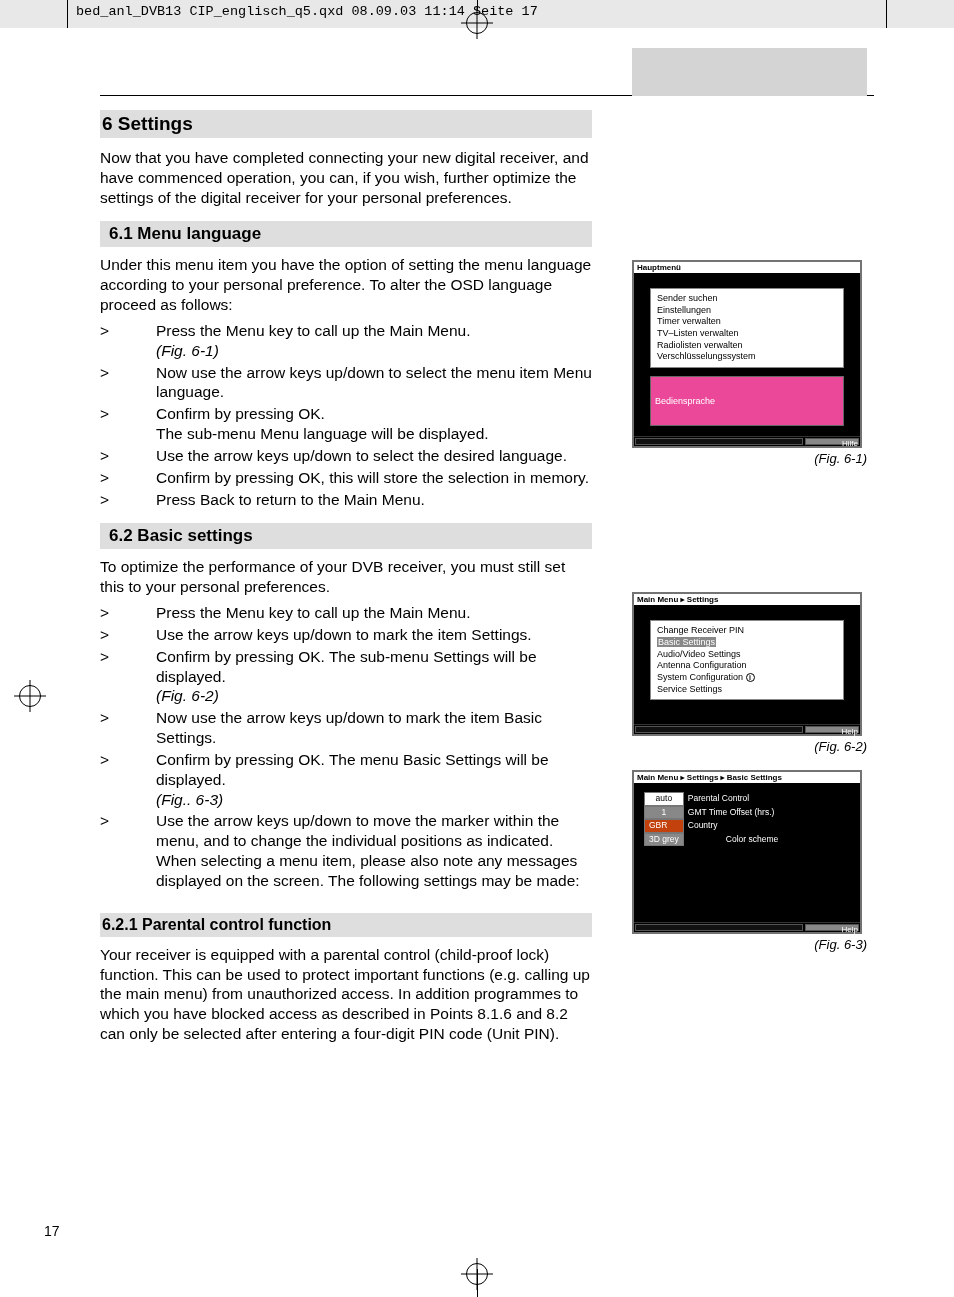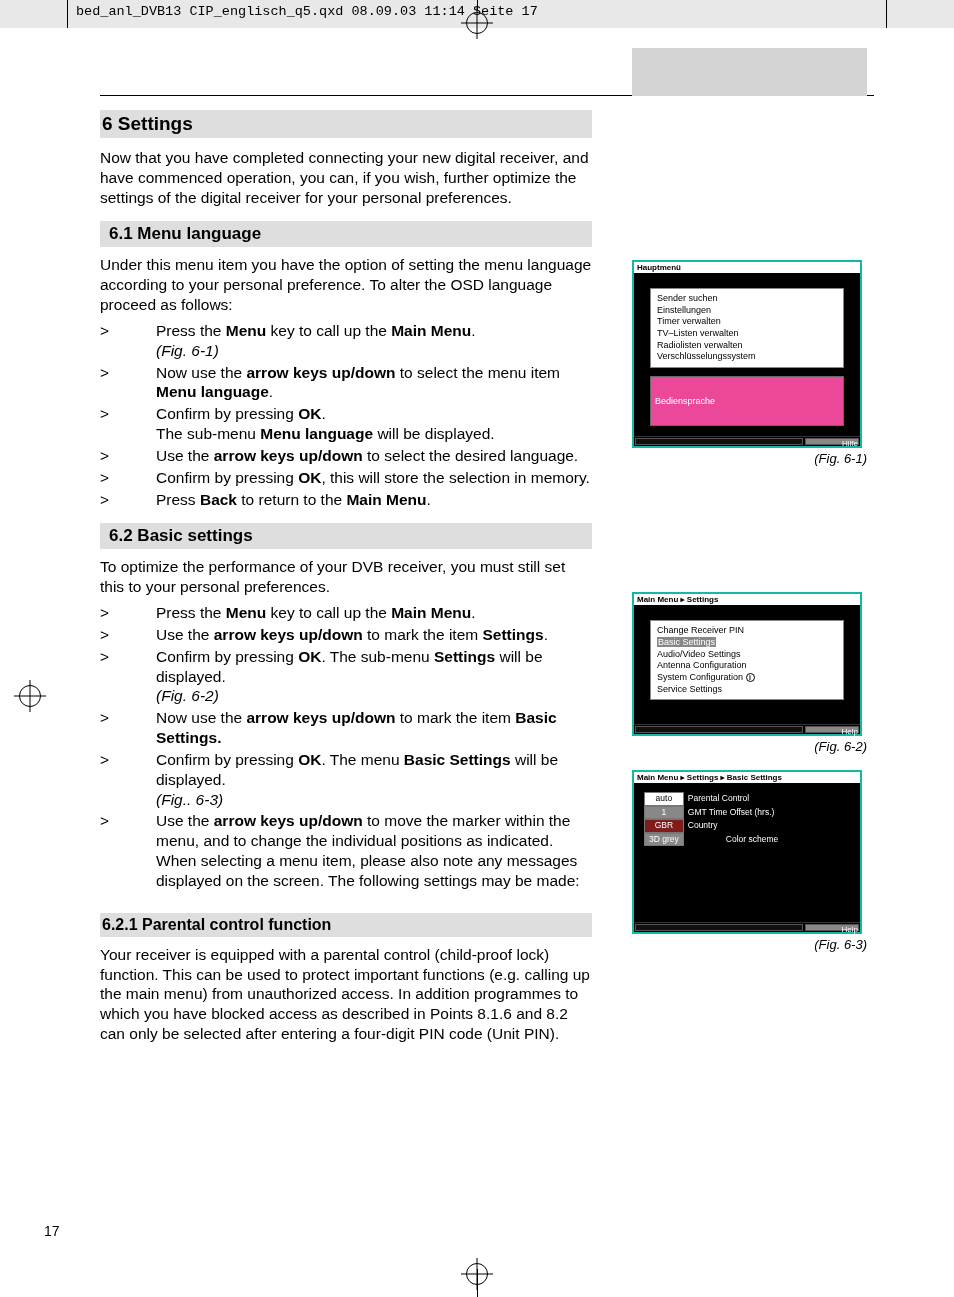--- a/index.html
+++ b/index.html
@@ -110,29 +110,29 @@
   }
   .steps { margin: 2px 0 6px 0; }
   .step {
     display: flex;
     font-size: 15.5px;
     line-height: 1.28;
     margin-bottom: 2px;
   }
   .step .gt { width: 56px; flex:0 0 56px; }
   .step .txt { flex:1 1 auto; }
-  .b { font-weight: bold; }
+  .b { font-weight: normal; }
   .i { font-style: italic; }
 
   
   .figure {
     margin-bottom: 16px;
   }
   .fig-shell {
-    border: 2px solid #14b8a6;
+    border: 2px solid #737373;
     background: #000;
     width: 230px;
     font-size: 9px;
     color: #000;
     position: relative;
   }
   .fig-titlebar {
     background: #fff;
     color: #000;
     font-size: 8px;
@@ -355,21 +355,21 @@
               <div class="fig3-table" id="fig3panel">
                   <div class="fig3-row">
                     <div class="fig3-cell" style="background: rgb(255, 255, 255); color: rgb(0, 0, 0); border: 1px solid rgb(119, 119, 119); min-width: 38px; text-align: center;">auto</div>
                     <div class="fig3-cell" style="color: rgb(255, 255, 255);">Parental Control</div>
                   </div>
                   <div class="fig3-row">
                     <div class="fig3-cell inv" style="background: rgb(136, 136, 136); color: rgb(255, 255, 255); border: 1px solid rgb(119, 119, 119); min-width: 38px; text-align: center;">1</div>
                     <div class="fig3-cell" style="color: rgb(255, 255, 255);">GMT Time Offset (hrs.)</div>
                   </div>
                   <div class="fig3-row">
-                    <div class="fig3-cell inv" style="background: #7f1d1d; color: rgb(255, 255, 255); border: 1px solid rgb(119, 119, 119); min-width: 38px; text-align: center;">GBR</div>
+                    <div class="fig3-cell inv" style="background: #c2410c; color: rgb(255, 255, 255); border: 1px solid rgb(119, 119, 119); min-width: 38px; text-align: left;">GBR</div>
                     <div class="fig3-cell" style="color: rgb(255, 255, 255);">Country</div>
                   </div>
                   <div class="fig3-row">
                     <div class="fig3-cell inv" style="background: rgb(136, 136, 136); color: rgb(255, 255, 255); border: 1px solid rgb(119, 119, 119); min-width: 38px; text-align: center;">3D grey</div>
                     <div class="fig3-cell" style="color: rgb(255, 255, 255); padding-left: 42px;">Color scheme</div>
                   </div>
                 </div>
             </div>
             <div class="fig-footer">
               <div class="bar"></div>

